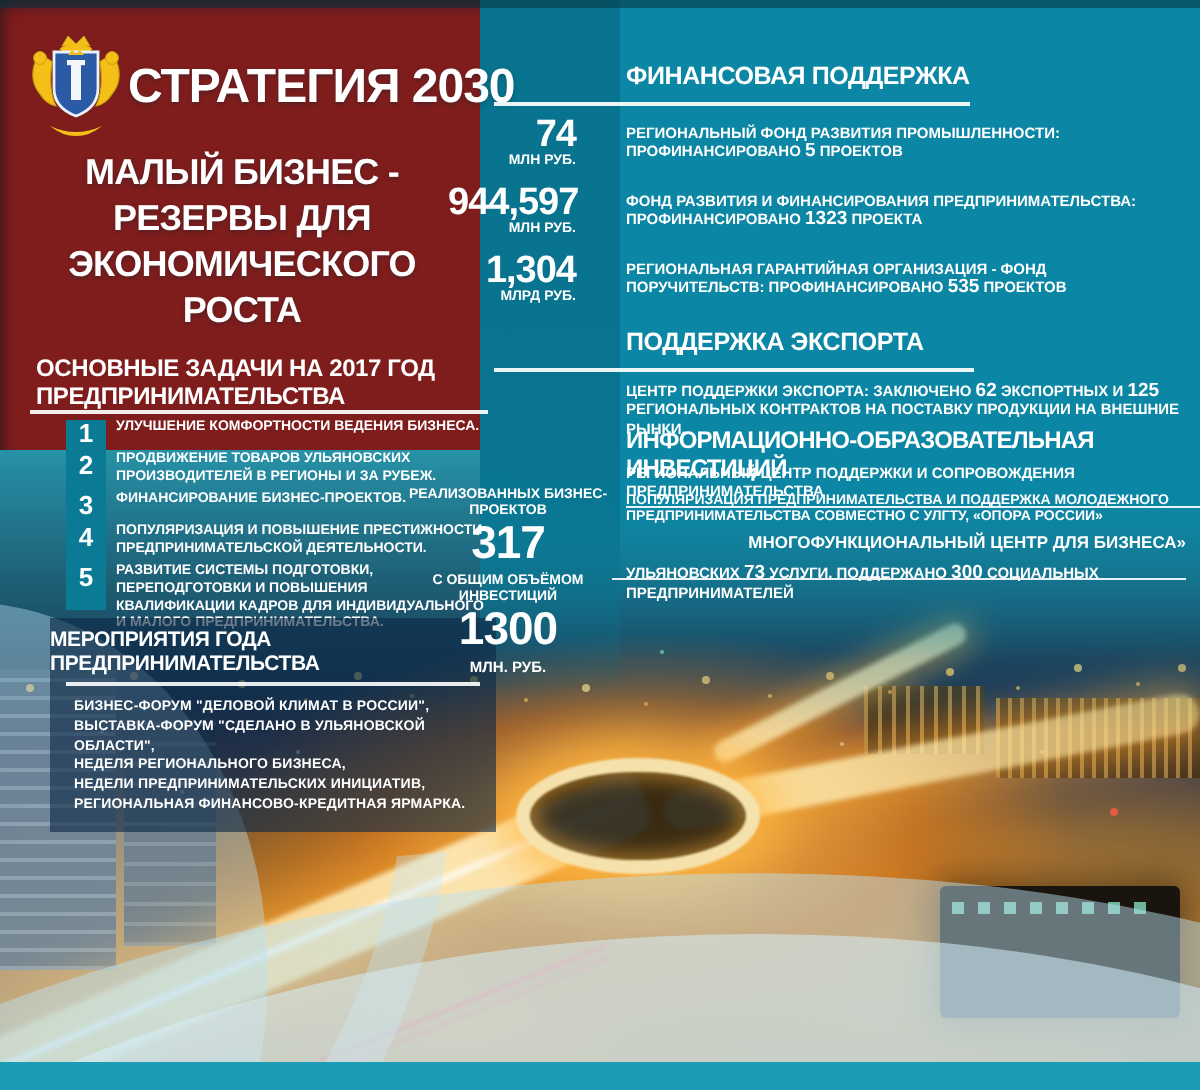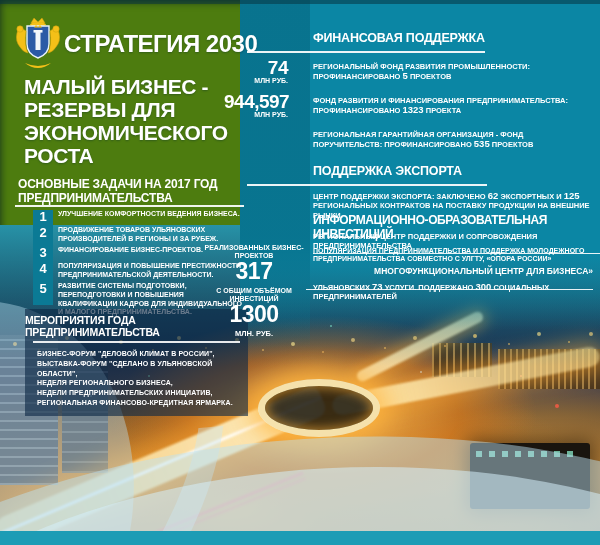--- a/index.html
+++ b/index.html
@@ -1,19 +1,19 @@
 <!DOCTYPE html>
 <html lang="ru"><head>
 <meta charset="utf-8">
 <style>
   * { margin:0; padding:0; box-sizing:border-box; }
   html,body { background:#222; }
   .page {
     position:relative; width:600px; height:545px; overflow:hidden;
-    background:#4d7c0f;
+    background:#7f1d1d;
     font-family:"Liberation Sans","DejaVu Sans",sans-serif;
     color:#fff; font-weight:700;
     box-shadow: inset 0 5px 7px -2px rgba(0,25,35,.55), inset 5px 0 7px -3px rgba(0,25,35,.4), inset -4px 0 6px -3px rgba(0,25,35,.35);
   }
   .abs { position:absolute; }
 
   
   .photo { position:absolute; left:0; top:225px; width:600px; height:306px; overflow:hidden; z-index:1;
     background:
       radial-gradient(ellipse 280px 130px at 54% 62%, rgba(255,196,92,.95), rgba(224,122,24,.6) 48%, rgba(170,90,20,0) 76%),
@@ -79,21 +79,21 @@
   .num-strip { left:240px; top:0; width:70px; height:348px; z-index:2;
     background:linear-gradient(180deg, rgba(8,114,141,.95) 0%, rgba(8,114,141,.88) 68%, rgba(8,114,141,0) 100%); }
   .bottom-bar { left:0; top:531px; width:600px; height:14px; background:#1d9cb5; z-index:7; }
   .top-shade { left:0; top:0; width:600px; height:4px; background:rgba(8,52,66,.55); z-index:8; }
 
   .content { position:absolute; inset:0; z-index:4; }
   .hr { position:absolute; height:2px; background:rgba(255,255,255,.92); }
 
   
   .brand-title { left:64px; top:30px; font-size:24px; letter-spacing:-.5px; text-shadow:0 1px 2px rgba(0,40,50,.35); }
-  .subtitle { left:24px; top:75px; width:222px; text-align:left; font-size:21px; line-height:23px; letter-spacing:-.4px;
+  .subtitle { left:10px; top:75px; width:222px; text-align:center; font-size:18px; line-height:23px; letter-spacing:-.4px;
     text-shadow:0 1px 2px rgba(0,40,50,.35); }
   .tasks-head { left:18px; top:178px; font-size:12px; line-height:13.5px; letter-spacing:-.2px; }
   .tasks-underline { left:15px; top:205px; width:229px; }
   .tasks { left:33px; top:210px; width:212px; }
   .tasks-bar { left:33px; top:210px; width:20px; height:95px; background:#0b7democ; background:#0b7a95; z-index:-1; }
   .task-row { display:flex; align-items:flex-start; margin-bottom:3px; }
   .task-num { flex:0 0 20px; text-align:center; font-size:13px; line-height:13px; }
   .task-text { margin-left:5px; width:184px; font-size:7px; line-height:8.6px; letter-spacing:0; }
   .events-panel { left:25px; top:309px; width:223px; background:rgba(13,40,70,.62); padding:5px 0 8px; }
   .events-head { text-align:left; font-size:10.5px; letter-spacing:-.2px; }
@@ -234,20 +234,24 @@
     </div>
 
     <div class="abs valblock v2">
       <div class="val">944,597</div>
       <div class="unit">МЛН РУБ.</div>
     </div>
     <div class="abs fin-text t2">
       <span>ФОНД РАЗВИТИЯ И ФИНАНСИРОВАНИЯ ПРЕДПРИНИМАТЕЛЬСТВА: ПРОФИНАНСИРОВАНО </span><span class="bignum">1323</span><span> ПРОЕКТА</span>
     </div>
 
+    <div class="abs valblock v3">
+      <div class="val">1,304</div>
+      <div class="unit">МЛРД РУБ.</div>
+    </div>
     <div class="abs fin-text t3">
       <span>РЕГИОНАЛЬНАЯ ГАРАНТИЙНАЯ ОРГАНИЗАЦИЯ - ФОНД ПОРУЧИТЕЛЬСТВ: ПРОФИНАНСИРОВАНО </span><span class="bignum">535</span><span> ПРОЕКТОВ</span>
     </div>
 
     <div class="abs sec-head exp-head">ПОДДЕРЖКА ЭКСПОРТА</div>
     <div class="hr exp-line"></div>
     <div class="abs exp-text">
       <span>ЦЕНТР ПОДДЕРЖКИ ЭКСПОРТА: ЗАКЛЮЧЕНО </span><span class="bignum">62</span><span> ЭКСПОРТНЫХ И </span><span class="bignum">125</span><span> РЕГИОНАЛЬНЫХ КОНТРАКТОВ НА ПОСТАВКУ ПРОДУКЦИИ НА ВНЕШНИЕ РЫНКИ.</span>
     </div>
 

